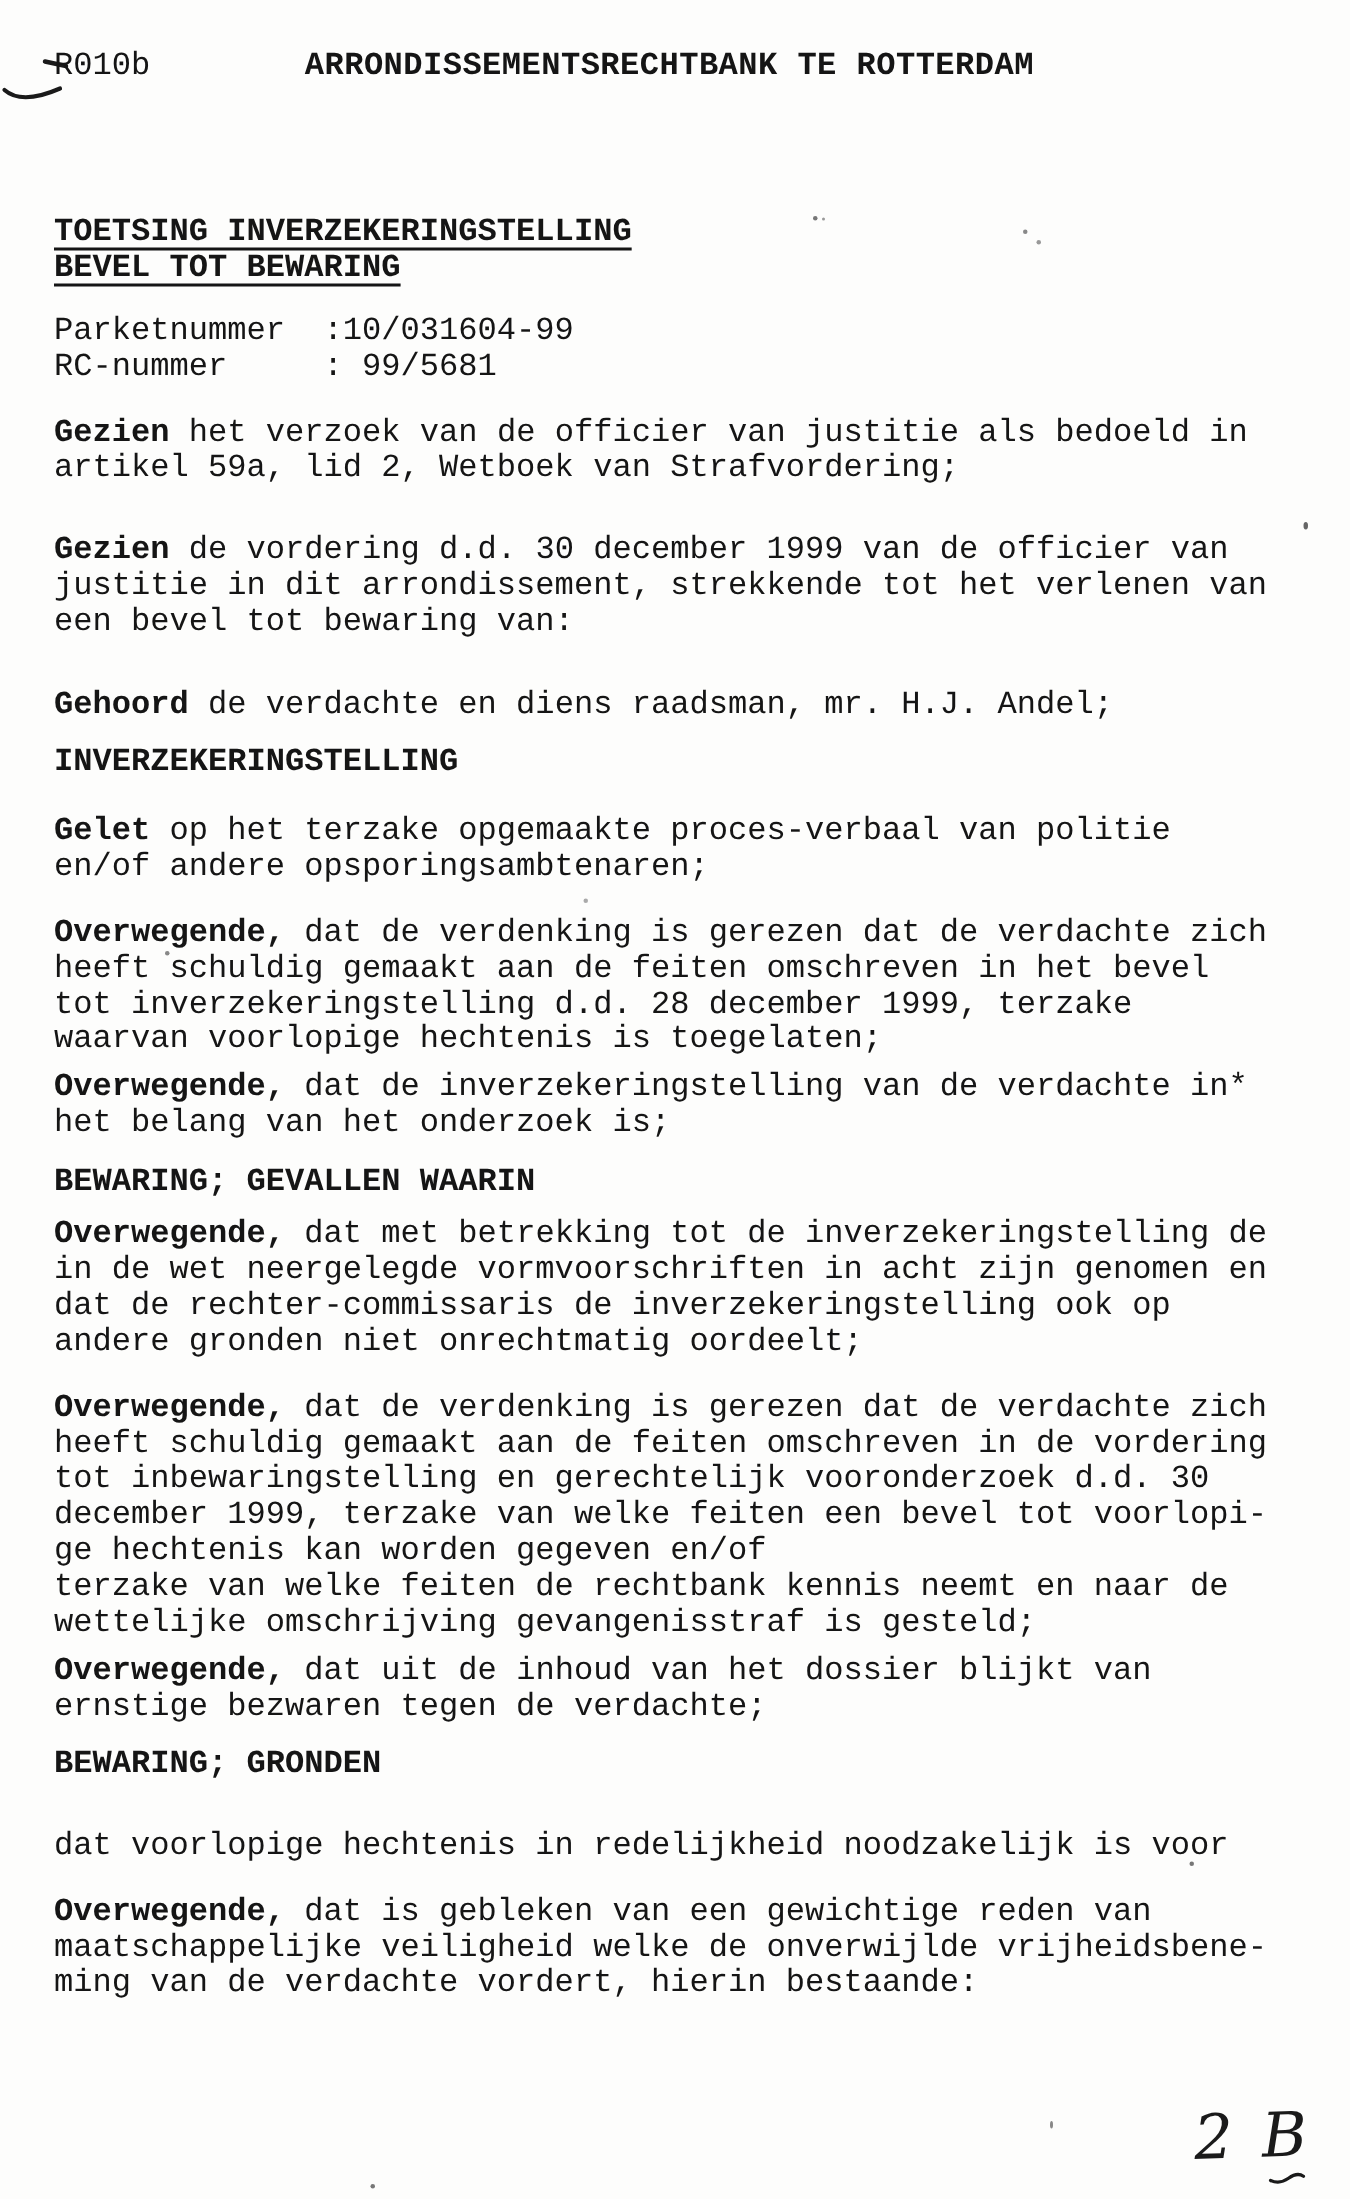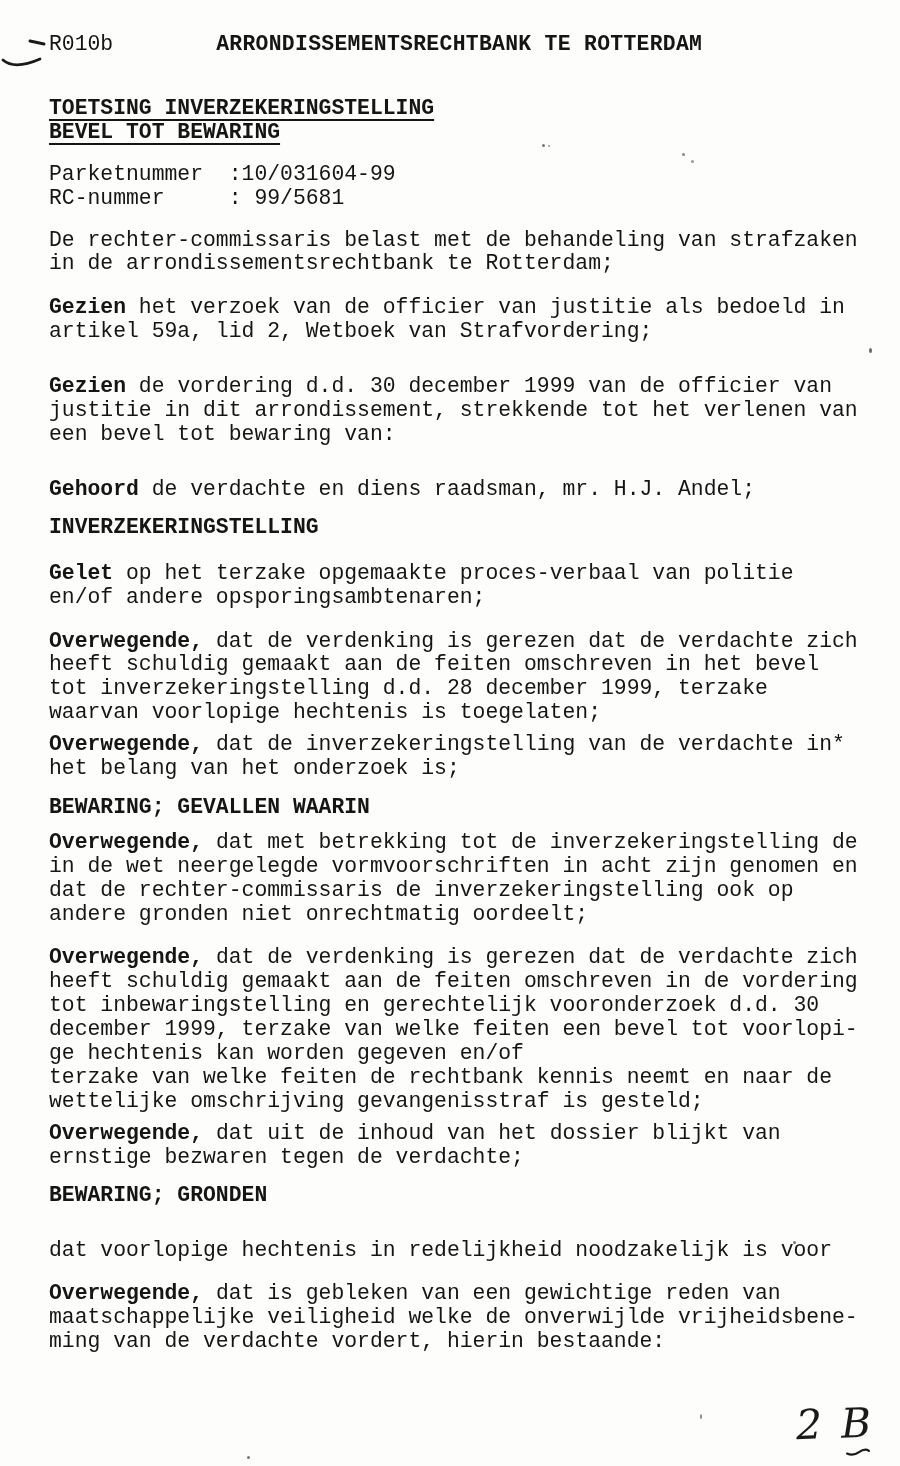--- a/index.html
+++ b/index.html
@@ -10,21 +10,21 @@
     background: #fdfdfc;
     color: #151515;
     font-family: "Liberation Mono", "DejaVu Sans Mono", monospace;
     font-size: 21.4px;
     line-height: 23.9px;
     overflow: hidden;
     box-sizing: border-box;
   }
   .content {
     position: absolute;
-    left: 49px;
+    left: 36px;
     top: 33px;
     width: 832px;
     font-family: Liberation Mono, monospace;
   }
   .para { margin: 0; white-space: pre-wrap; }
   .b { font-weight: bold; }
   .u {
     text-decoration: underline;
     text-decoration-thickness: 2px;
     text-underline-offset: 5px;
@@ -33,21 +33,21 @@
   .header-row { display: flex; align-items: baseline; }
   .court-title { margin-left: 103px; letter-spacing: 0.3px; }
   .mt8  { margin-top: 8px; }
   .mt11 { margin-top: 11px; }
   .mt13 { margin-top: 31px; }
   .mt14 { margin-top: 14px; }
   .mt15 { margin-top: 15px; }
   .mt18 { margin-top: 18px; }
   .mt20 { margin-top: 20px; }
   .mt22 { margin-top: 22px; }
-  .mt56 { margin-top: 40px; }
+  .mt56 { margin-top: 87px; }
   .pen-mark { position: absolute; left: 0; top: 36px; }
   .handmark {
     position: absolute;
     left: 796px;
     top: 1402px;
     font-family: "DejaVu Serif", serif;
     font-style: italic;
     font-size: 41px;
     line-height: 44px;
     color: #1a1a1a;
@@ -88,22 +88,20 @@
     <div class="mt56">
       <div class="para"><span class="b u">TOETSING INVERZEKERINGSTELLING</span></div>
       <div class="para"><span class="b u">BEVEL TOT BEWARING</span></div>
     </div>
 
     <div class="mt18">
       <div class="para">Parketnummer  :10/031604-99</div>
       <div class="para">RC-nummer     : 99/5681</div>
     </div>
 
-    <p class="para mt18"><span>De rechter-commissaris belast met de behandeling van strafzaken
-in de arrondissementsrechtbank te Rotterdam;</span></p>
 
     <p class="para mt20"><span class="b">Gezien</span><span> het verzoek van de officier van justitie als bedoeld in
 artikel 59a, lid 2, Wetboek van Strafvordering;</span></p>
 
     <p class="para mt13"><span class="b">Gezien</span><span> de vordering d.d. 30 december 1999 van de officier van
 justitie in dit arrondissement, strekkende tot het verlenen van
 een bevel tot bewaring van:</span></p>
 
 
     <p class="para mt13"><span class="b">Gehoord</span><span> de verdachte en diens raadsman, mr. H.J. Andel;</span></p>

